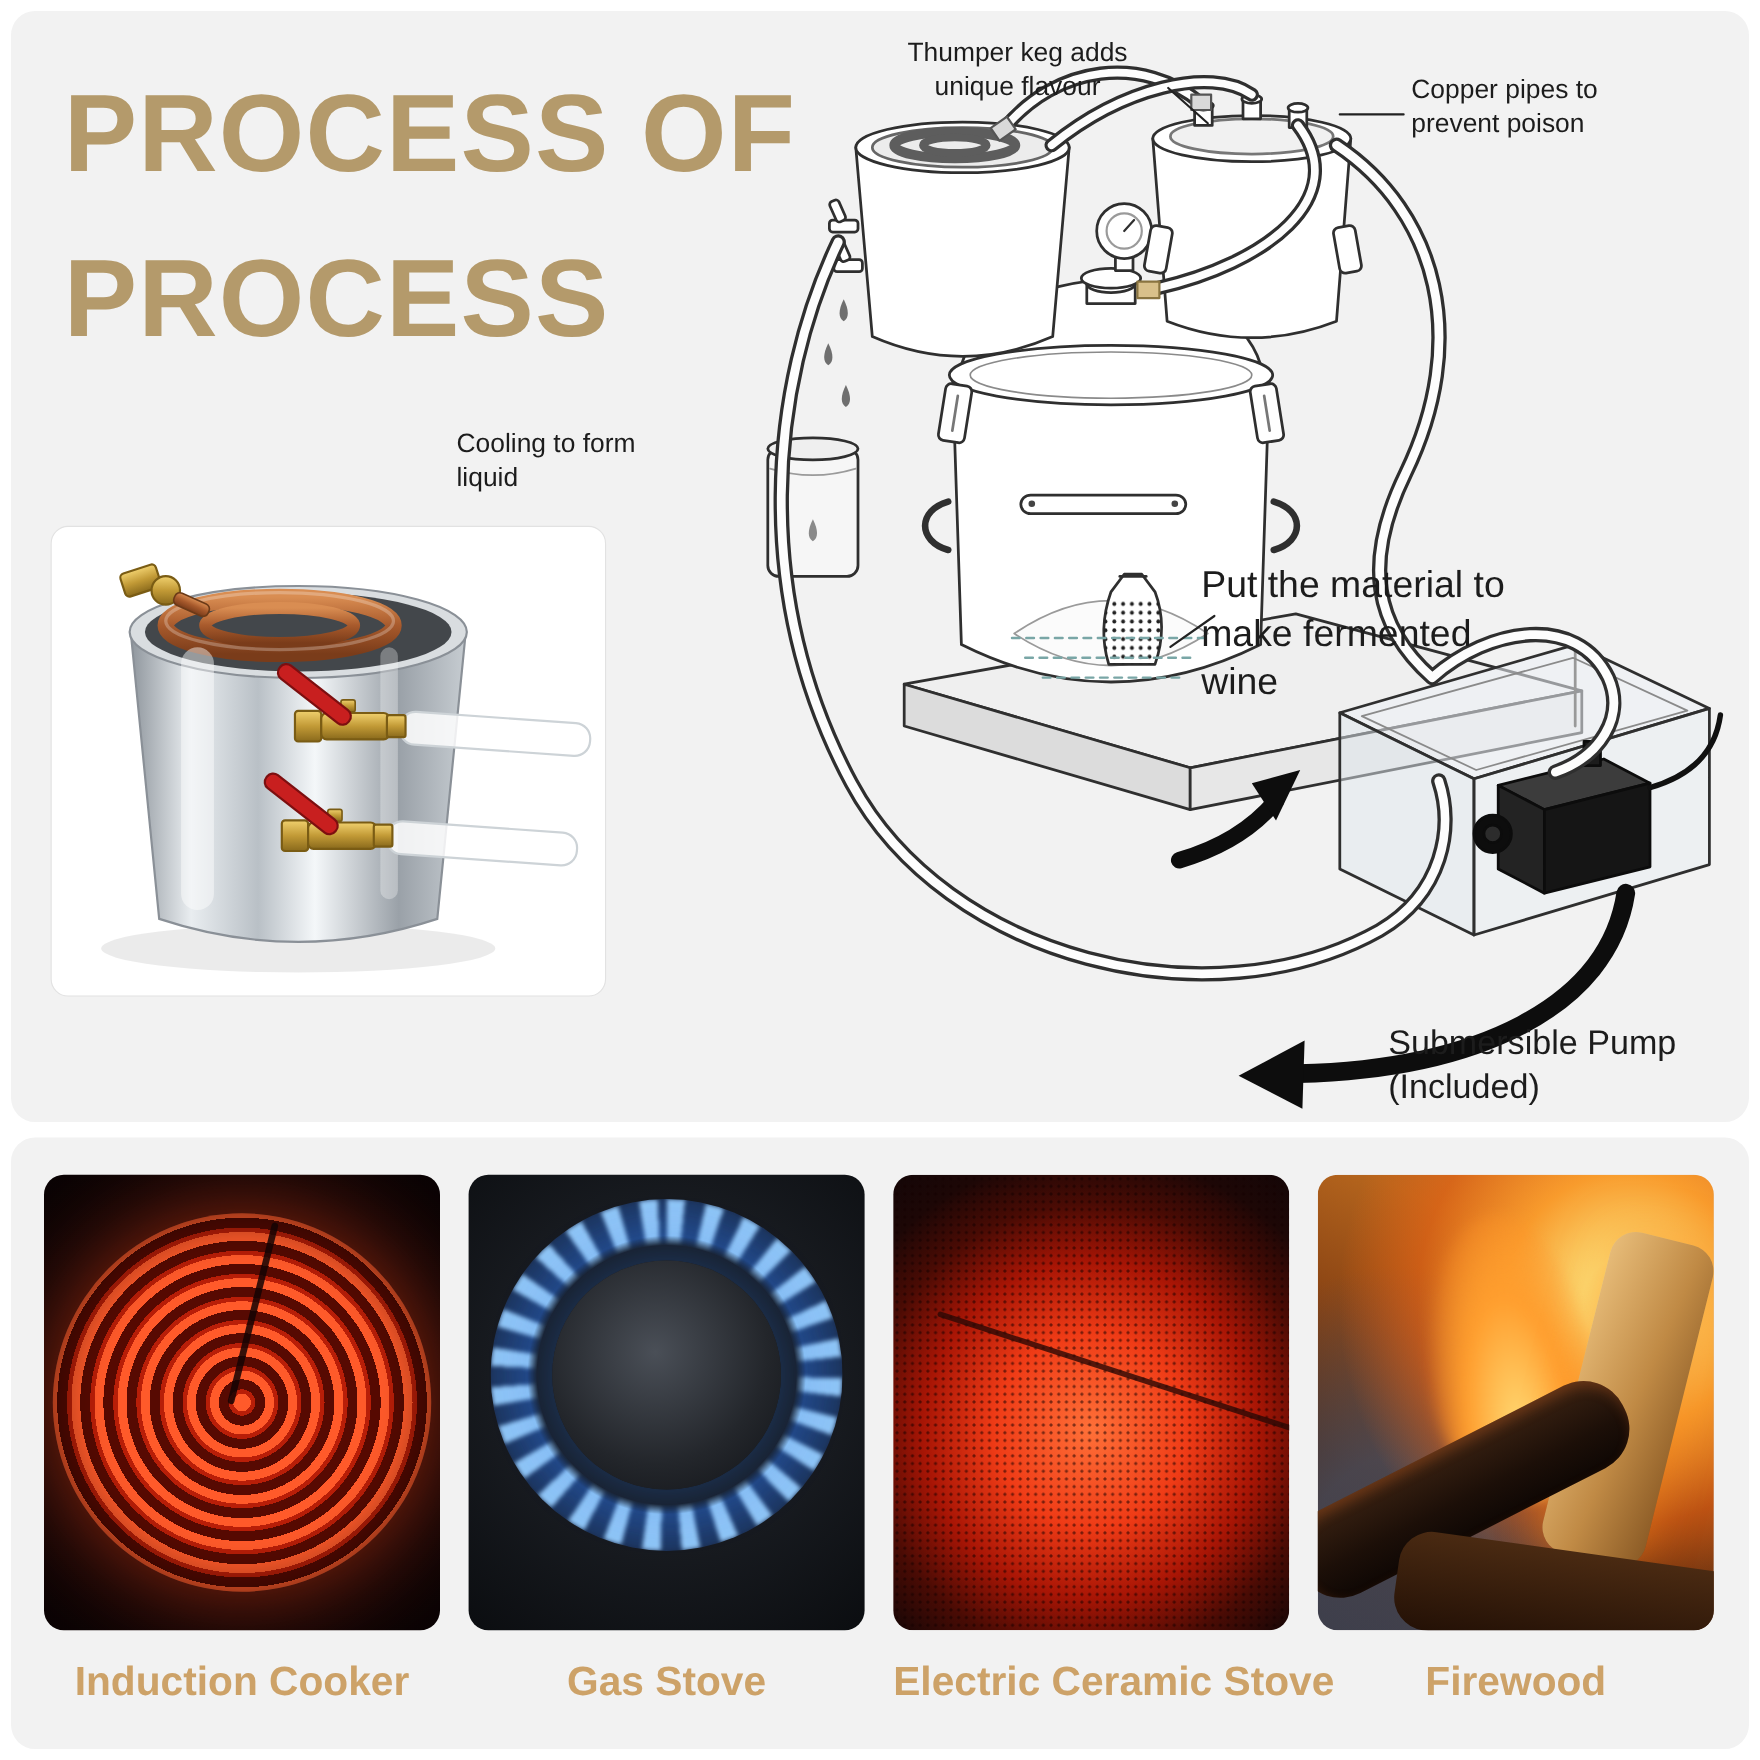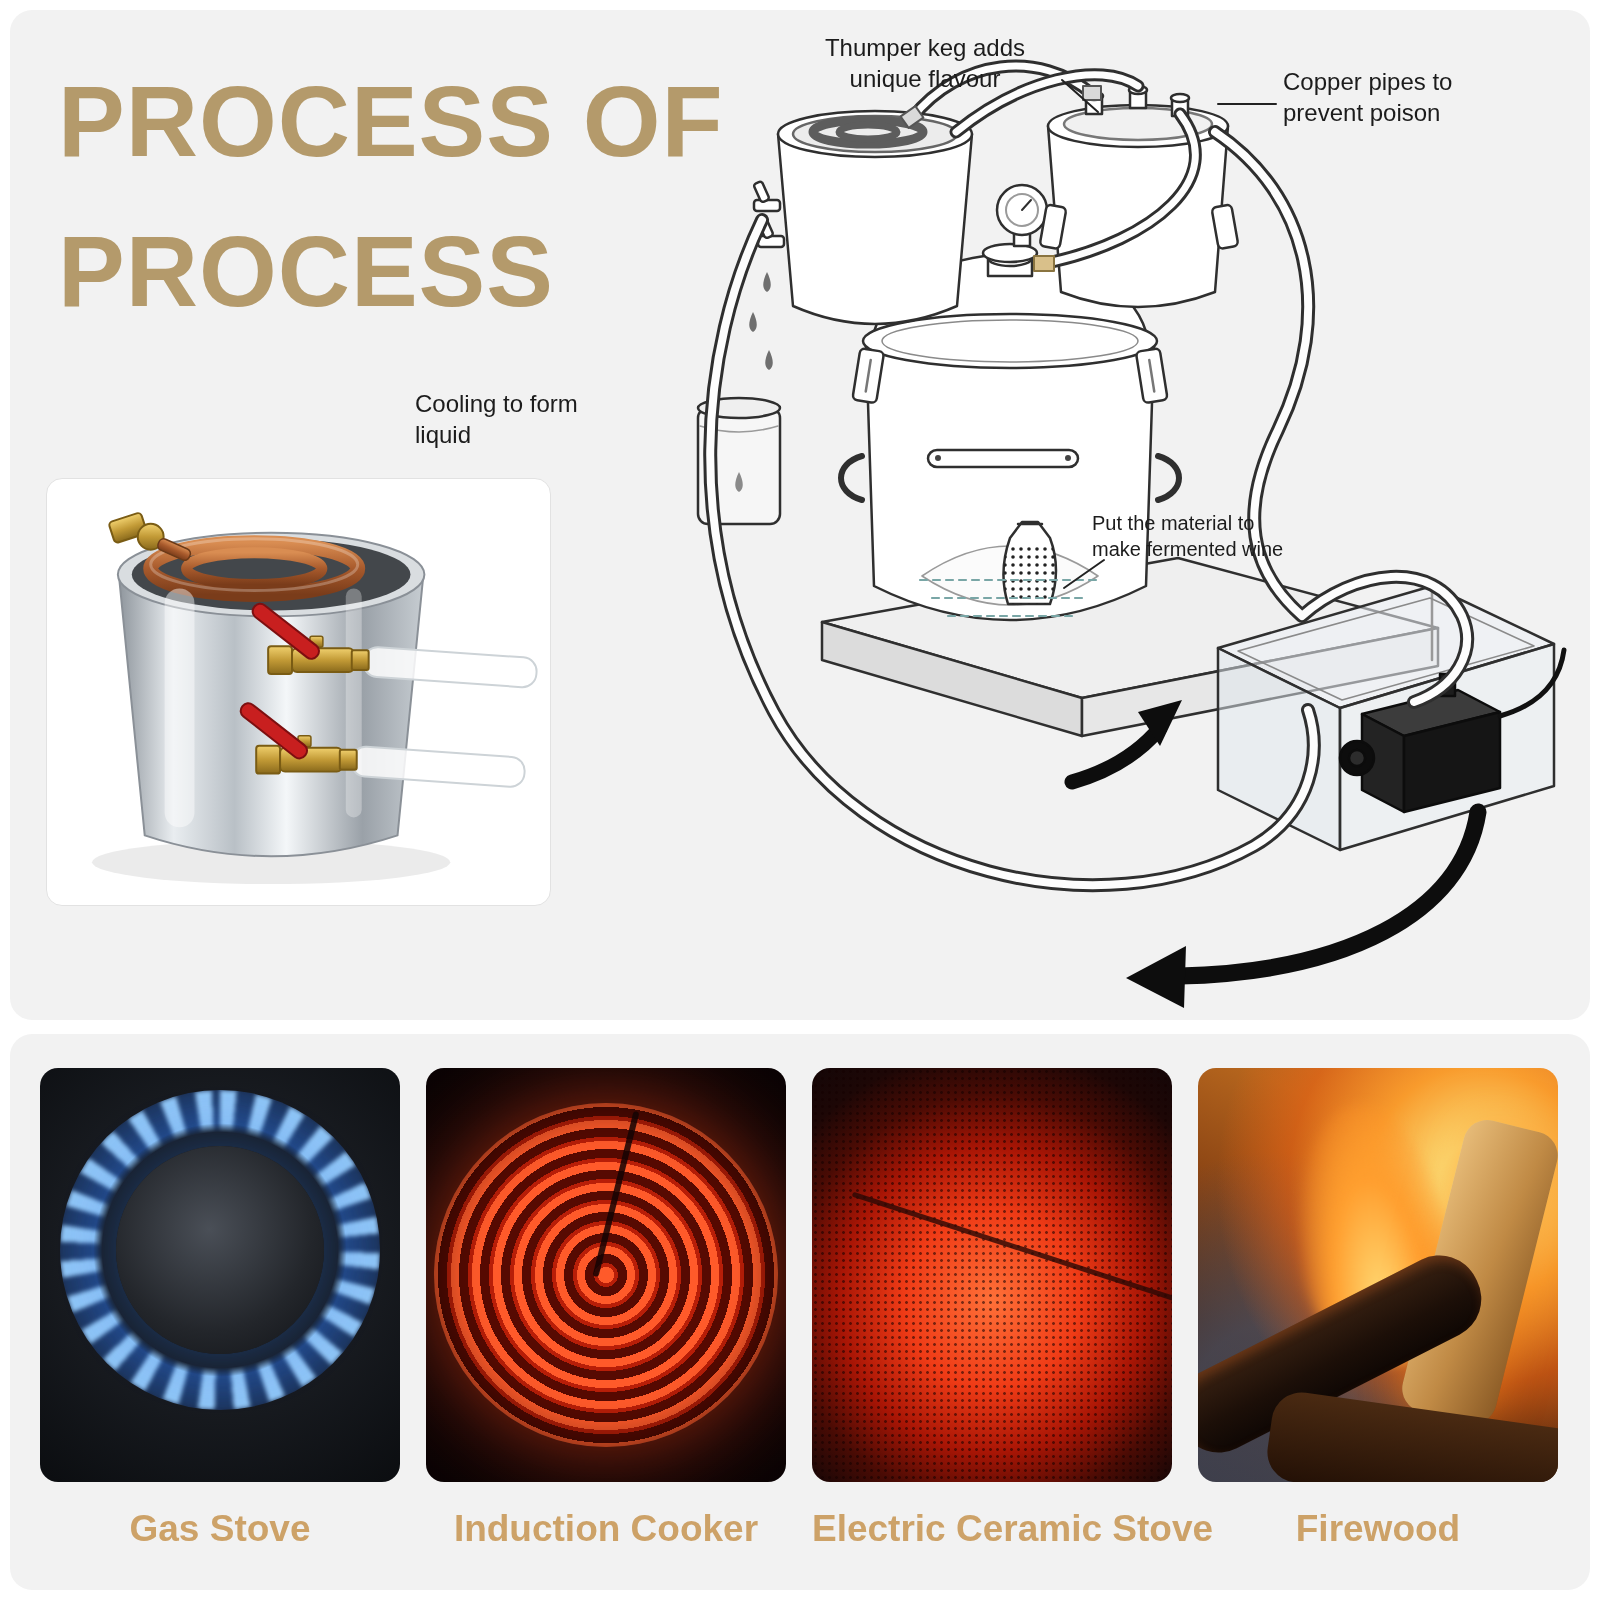--- a/index.html
+++ b/index.html
@@ -18,21 +18,21 @@
   .diagram-svg { position:absolute; inset:0; width:100%; height:100%; }
 
   .title { position:absolute; left:48px; top:36px; color:var(--accent,#b49a6b);
     font-size:100px; font-weight:700; letter-spacing:1px; line-height:150px; }
 
   .ann { position:absolute; color:var(--ink,#1c1c1c); font-size:24px; line-height:1.3;
     white-space:pre-line; }
   .ann-thumper { left:760px; top:22px; width:310px; text-align:center; }
   .ann-copper  { left:1273px; top:56px; width:300px; text-align:left; }
   .ann-cooling { left:405px; top:378px; width:250px; text-align:left; }
-  .ann-material{ left:1082px; top:500px; width:320px; font-size:20px; }
+  .ann-material{ left:1082px; top:500px; width:320px; font-size:34px; }
   .ann-pump    { left:1252px; top:918px; width:330px; font-size:31px; }
 
   .inset { position:absolute; left:36px; top:468px; width:505px; height:428px;
     background:#ffffff; border:1px solid #e2e2e2; border-radius:16px; overflow:hidden; }
   .inset svg { width:100%; height:100%; display:block; }
 
   .cards { display:flex; gap:26px; padding:34px 30px 0 30px; }
   .card { width:360px; flex:0 0 360px; }
   .photo { position:relative; height:414px; border-radius:18px; overflow:hidden; }
   .card figcaption { margin-top:26px; text-align:center; font-size:37px; font-weight:600;
@@ -258,20 +258,22 @@
     </h1>
 
     <div class="ann ann-thumper">Thumper keg adds
 unique flavour</div>
     <div class="ann ann-copper">Copper pipes to
 prevent poison</div>
     <div class="ann ann-cooling">Cooling to form
 liquid</div>
     <div class="ann ann-material">Put the material to
 make fermented wine</div>
+    <div class="ann ann-pump">Submersible Pump
+(Included)</div>
 
     <div class="inset">
       <svg viewBox="0 0 505 428" xmlns="http://www.w3.org/2000/svg">
         <defs>
           <linearGradient id="metalG" x1="0" y1="0" x2="1" y2="0">
             <stop offset="0" stop-color="#8f969d"></stop>
               <stop offset="0.18" stop-color="#e9edf0"></stop>
             <stop offset="0.38" stop-color="#b9c0c6"></stop>
               <stop offset="0.55" stop-color="#f4f7f9"></stop>
             <stop offset="0.8" stop-color="#9aa1a8"></stop>
@@ -325,33 +327,33 @@
           </g>
         </g>
       </svg>
     </div>
   </section>
 
   <section class="panel bottom-panel">
     <div class="cards">
 
       <figure class="card">
+        <div class="photo photo-induction">
+          <div class="coil"></div>
+          <div class="probe"></div>
+        </div>
+        <figcaption>Induction Cooker</figcaption>
+      </figure>
+
+      <figure class="card">
         <div class="photo photo-gas">
           <div class="flame-ring"></div>
           <div class="burner-cap"></div>
         </div>
         <figcaption>Gas Stove</figcaption>
-      </figure>
-
-      <figure class="card">
-        <div class="photo photo-induction">
-          <div class="coil"></div>
-          <div class="probe"></div>
-        </div>
-        <figcaption>Induction Cooker</figcaption>
       </figure>
 
       <figure class="card">
         <div class="photo photo-ceramic">
           <div class="wire"></div>
         </div>
         <figcaption>Electric Ceramic Stove</figcaption>
       </figure>
 
       <figure class="card">

